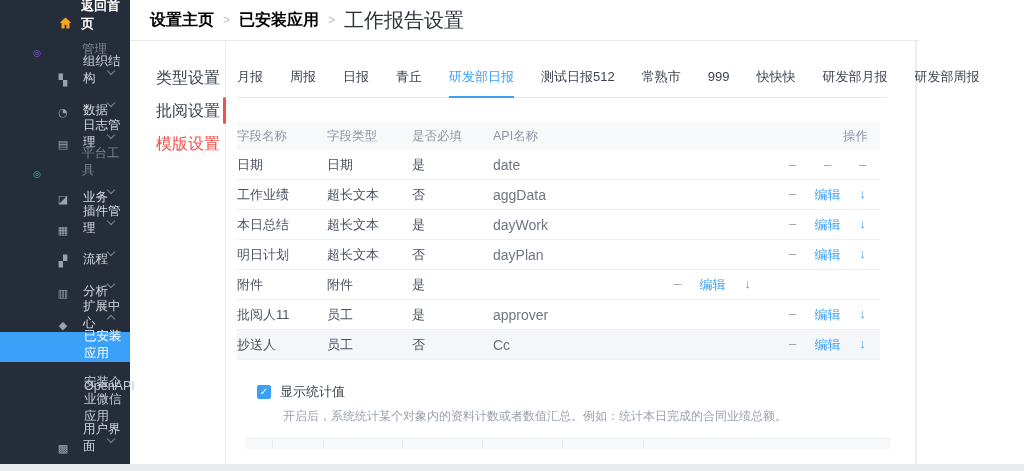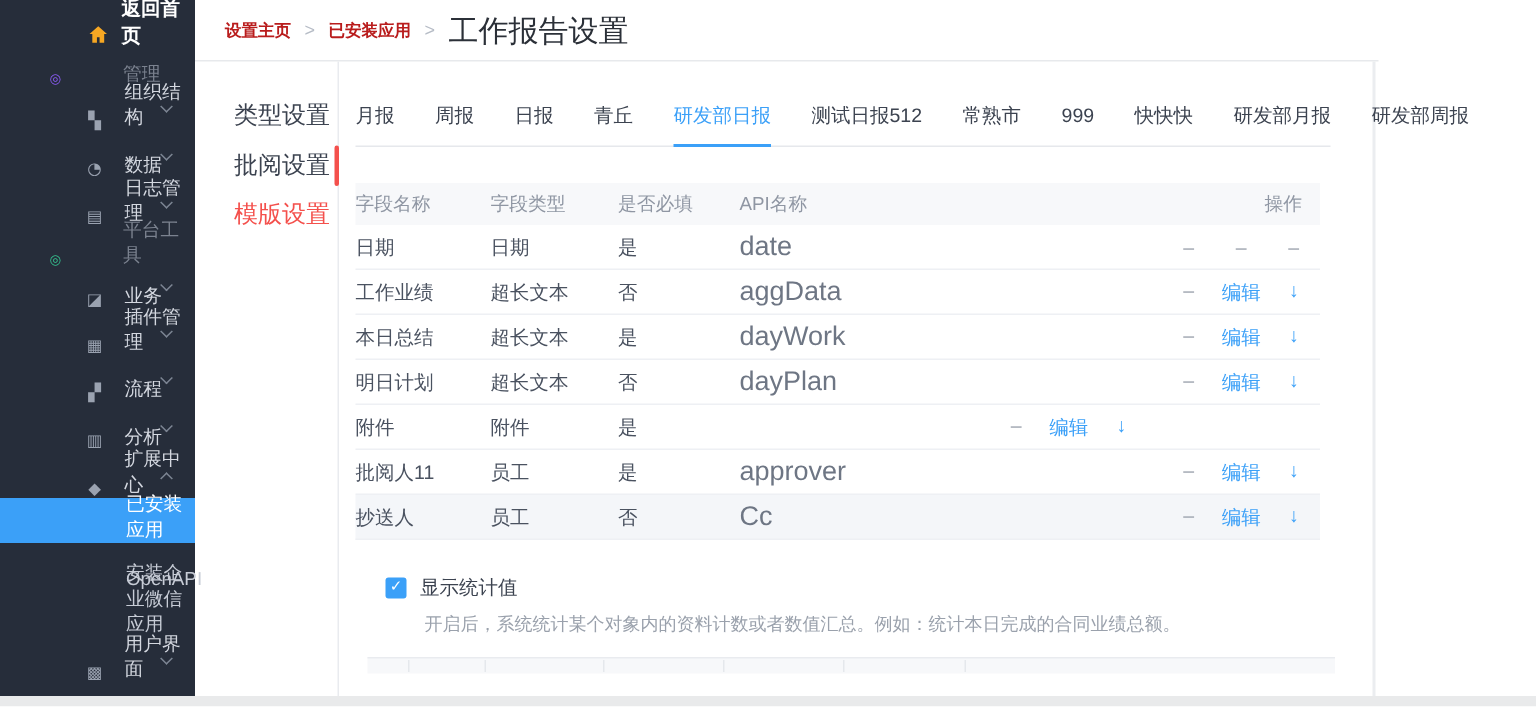--- a/index.html
+++ b/index.html
@@ -19,41 +19,41 @@
   .srow.section .sicon { margin-left:30px; margin-right:38px; font-size:9px; }
   .srow.item .sicon { margin-left:56px; margin-right:13px; }
   .srow.home .sicon { margin-left:58px; margin-right:9px; }
   .i-ring-purple { color:#8B5CF6; }
   .i-ring-green  { color:#34C08E; }
   .chev { position:absolute; right:16px; width:6px; height:6px; border-right:1.5px solid #7d8694; border-bottom:1.5px solid #7d8694; }
   .chev.down { transform:rotate(45deg); top:11px; }
   .chev.up   { transform:rotate(-135deg); top:14px; }
   
   .topbar { position:absolute; left:130px; top:0; width:894px; height:40px; background:#ffffff; display:flex; align-items:center; padding-left:20px; }
-  .crumb-link { color:#b91c1c; font-size:11px; font-weight:bold; cursor:pointer; }
+  .crumb-link { color:#000000; font-size:16px; font-weight:bold; cursor:pointer; }
   .crumb-sep { color:#b6bcc6; font-size:12px; margin:0 9px; }
   .crumb-current { color:#2b3038; font-size:20px; font-weight:500; }
   .hline { position:absolute; left:130px; top:40px; width:789px; height:1px; background:#e7e9ec; }
   .vline { position:absolute; left:915px; top:41px; width:2px; height:423px; background:#ebedf0; }
   
   .smenu { position:absolute; left:130px; top:41px; width:96px; height:423px; border-right:1px solid #e9ebef; padding-top:20px; }
   .smenu-item { height:33px; line-height:33px; padding-left:26px; font-size:16px; color:#3c4350; cursor:pointer; }
   .smenu-item.active { color:#F4504C; }
   .smenu-ind { position:absolute; left:93px; top:56px; width:3px; height:27px; background:#F4504C; border-radius:2px; }
   
   .main { position:absolute; left:237px; top:41px; width:650px; }
   .tabs { display:flex; gap:27px; padding-top:26px; border-bottom:1px solid #e6e8ec; }
   .tab { font-size:13px; color:#3c4350; line-height:20px; padding-bottom:9px; cursor:pointer; white-space:nowrap; }
   .tab.active { color:#3BA0F8; border-bottom:2px solid #3BA0F8; margin-bottom:-1px; }
   
   .table { margin-top:24px; width:643px; }
   .trow { display:grid; grid-template-columns:90px 85px 81px 1fr 115px; align-items:center; height:30px; border-bottom:1px solid #eef0f4; font-size:13px; }
   .trow.head { height:28px; background:#f7f8fa; border-bottom:none; font-size:12.5px; color:#8f96a3; }
   .trow.shaded { background:#f4f6f9; }
-  .c-api { color:#6e7684; font-size:18px; }
+  .c-api { color:#6e7684; font-size:14px; }
   .ops { display:flex; justify-content:flex-end; }
   .ops span { width:35px; text-align:center; }
   .op-dim { color:#9aa1ac; }
   .op-link { color:#3BA0F8; cursor:pointer; }
   .ops-head { text-align:right; padding-right:12px; }
   
   .stats { margin-top:23px; padding-left:20px; }
   .stats-row { display:flex; align-items:center; gap:9px; }
   .cbx { width:14px; height:14px; background:#3BA0F8; border-radius:2px; color:#ffffff; font-size:10px; line-height:14px; text-align:center; font-family:"DejaVu Sans",sans-serif; cursor:pointer; }
   .stats-label { font-size:13px; color:#3c4350; }

